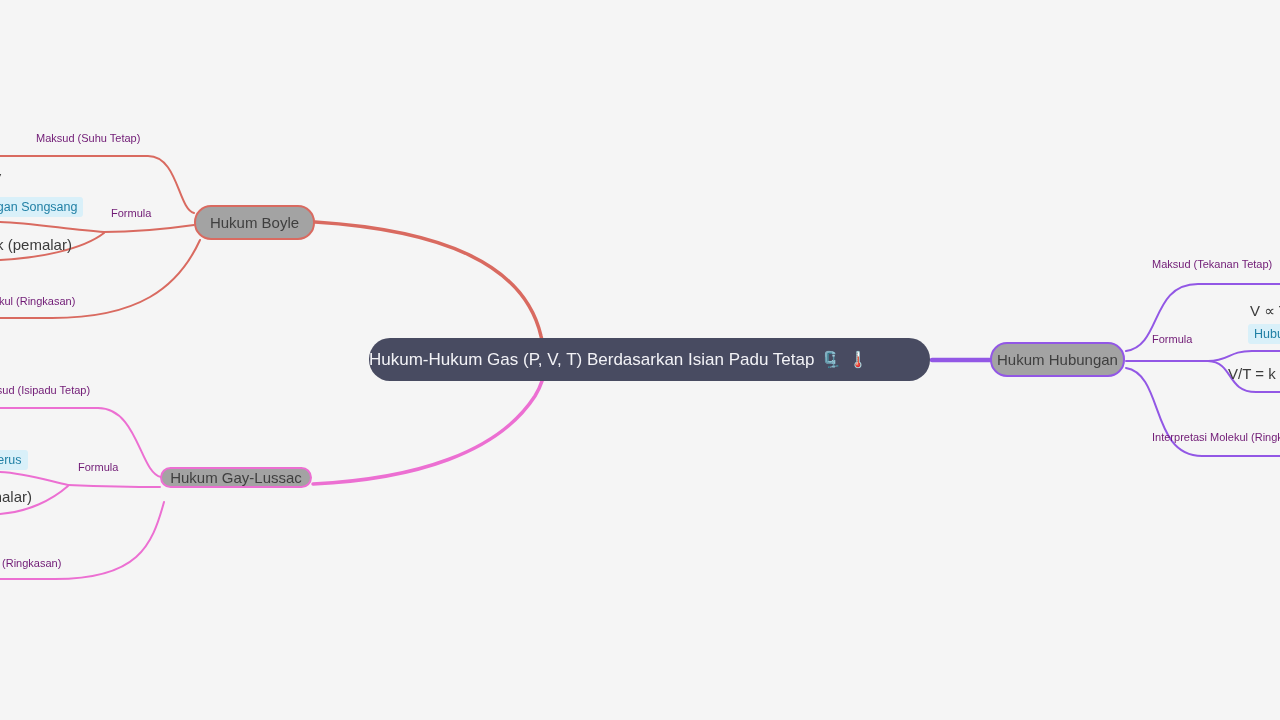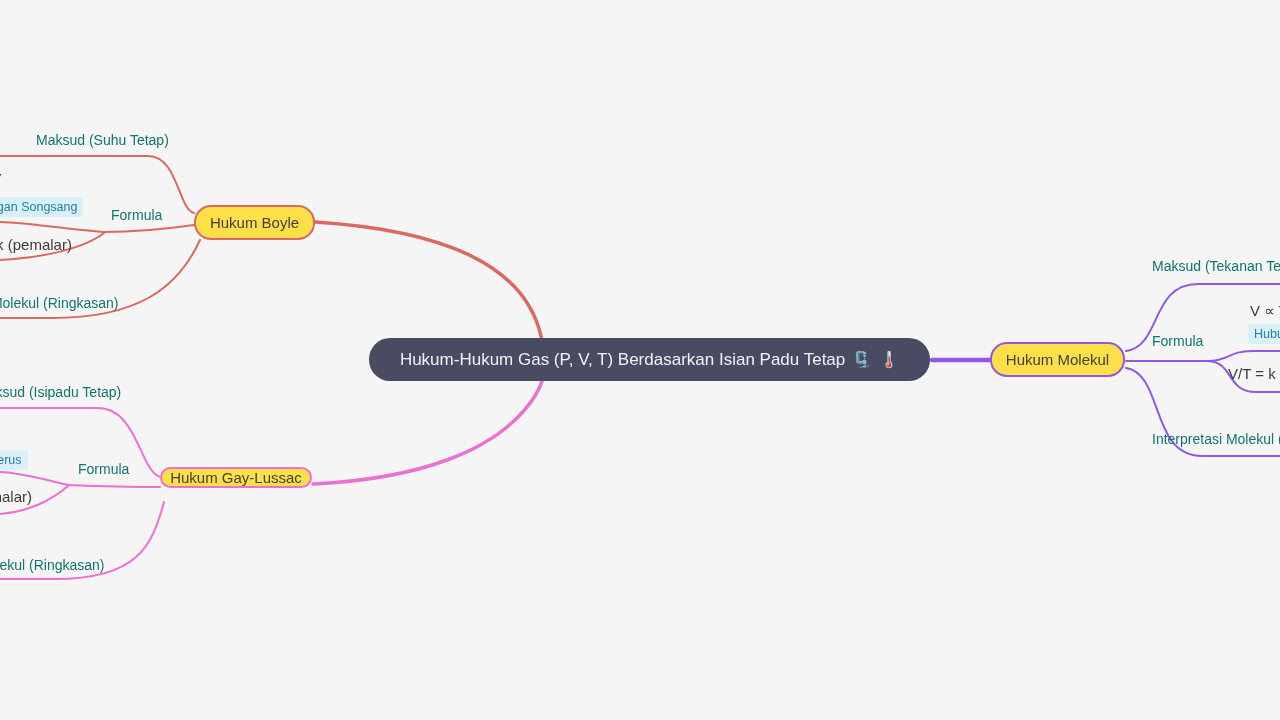--- a/index.html
+++ b/index.html
@@ -24,42 +24,41 @@
     fill: none;
     stroke-linecap: round;
   }
   .root-node {
     position: absolute;
     left: 369px; top: 338px;
     width: 561px; height: 43px;
     border-radius: 21px;
     display: flex;
     align-items: center;
-    justify-content: center;
     gap: 7px;
     color: #f2f2f6;
     font-size: 17px;
   }
   .node {
     position: absolute;
-    background: #fde047;
+    background: #a3a3a3;
     border: 2.5px solid #999;
     border-radius: 17px;
     box-sizing: border-box;
     display: flex;
     align-items: center;
     justify-content: center;
     font-size: 15px;
     color: #3f3f3f;
     white-space: nowrap;
   }
   .lbl {
     position: absolute;
-    font-size: 14px;
-    color: #0f766e;
+    font-size: 11px;
+    color: #701a75;
     white-space: nowrap;
   }
   .formula {
     position: absolute;
     font-size: 15px;
     color: #3b3b3b;
     white-space: nowrap;
   }
   .tag {
     position: absolute;
@@ -122,21 +121,21 @@
   <div class="node" style="left: 160px; top: 467px; width: 152px; height: 21px; border-color: rgb(236, 111, 210);">
     <span>Hukum Gay-Lussac</span>
   </div>
   <div class="lbl" style="left:-24px; top:384px;">Maksud (Isipadu Tetap)</div>
   <div class="tag" style="left: -76px; top: 450px; background: rgb(217, 240, 249); color: rgb(33, 128, 165);">Hubungan Terus</div>
   <div class="lbl" style="left:78px; top:461px;">Formula</div>
   <div class="formula" style="left:-84px; top:488px;">P/T = k (pemalar)</div>
   <div class="lbl" style="left:-97px; top:557px;">Interpretasi Molekul (Ringkasan)</div>
 
   <div class="node" style="left: 990px; top: 342px; width: 135px; height: 35px; border-color: rgb(146, 87, 229);">
-    <span>Hukum Molekul</span>
+    <span>Hukum Hubungan</span>
   </div>
   <div class="lbl" style="left:1152px; top:258px;">Maksud (Tekanan Tetap)</div>
   <div class="formula" style="left:1250px; top:302px;">V ∝ T</div>
   <div class="tag" style="left: 1248px; top: 324px; background: rgb(217, 240, 249); color: rgb(33, 128, 165);">Hubungan Terus</div>
   <div class="lbl" style="left:1152px; top:333px;">Formula</div>
   <div class="formula" style="left:1228px; top:365px;">V/T = k (pemalar)</div>
   <div class="lbl" style="left:1152px; top:431px;">Interpretasi Molekul (Ringkasan)</div>
 
 </div>
 

